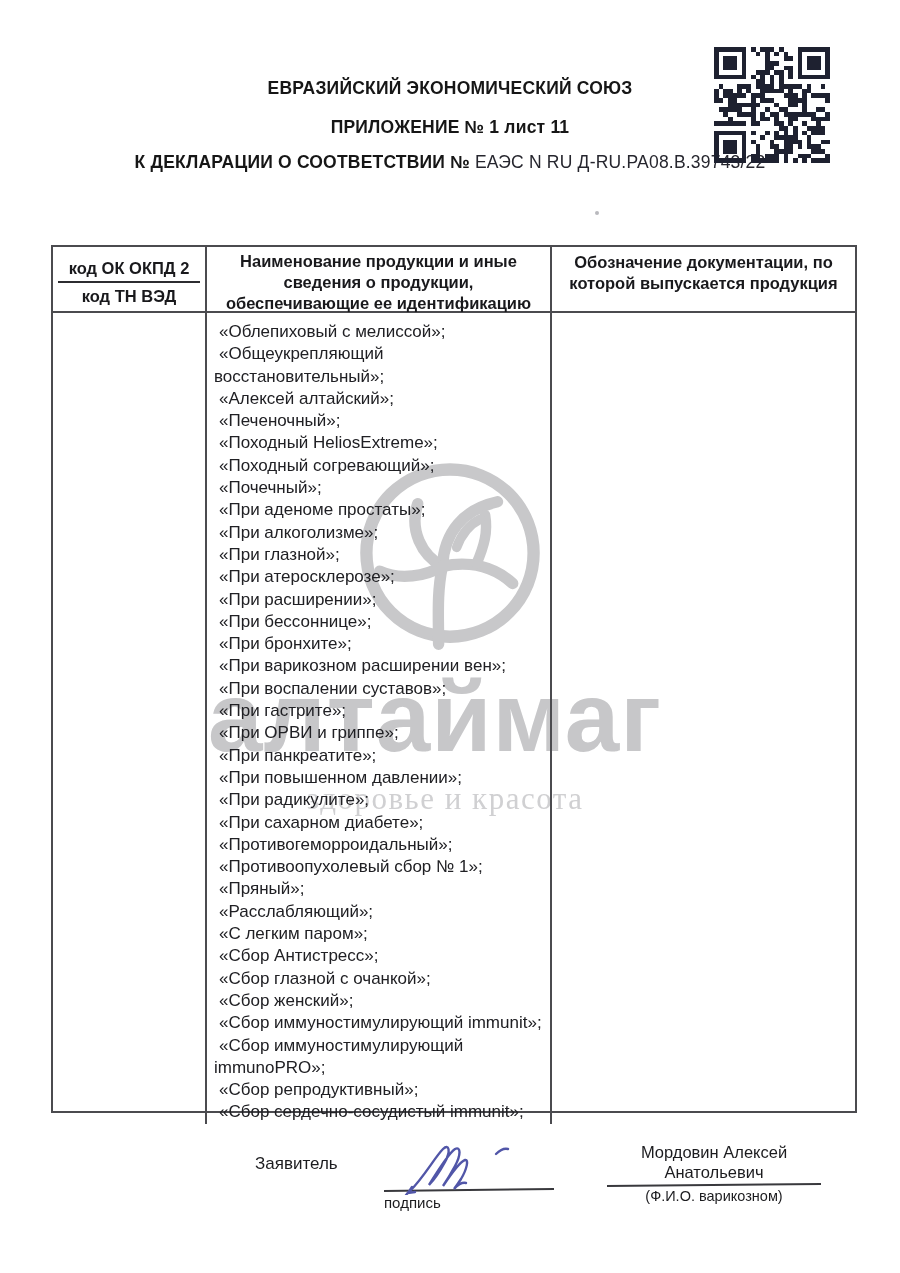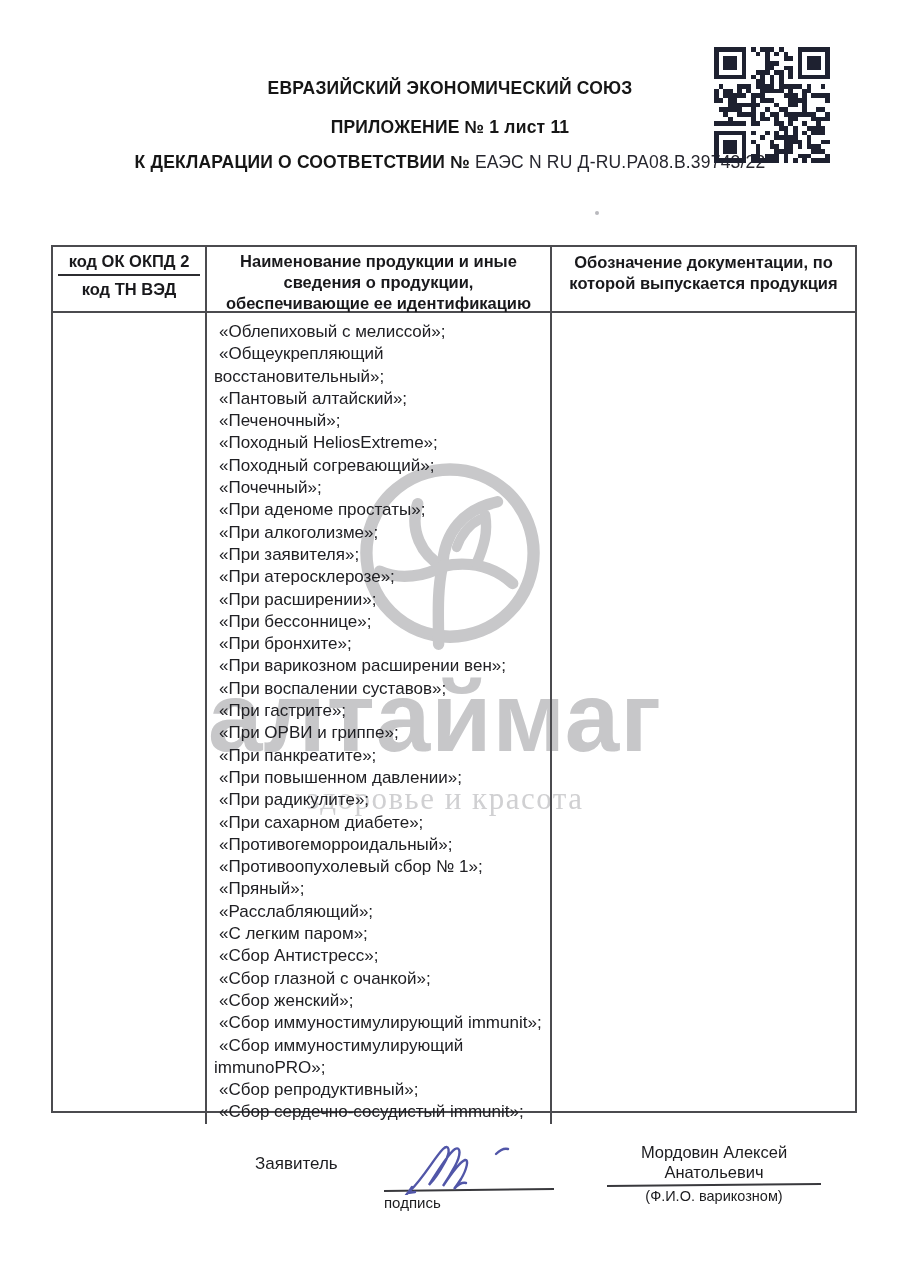--- a/index.html
+++ b/index.html
@@ -31,21 +31,21 @@
   
   .doc-table{
     position:absolute;left:51px;top:245px;width:806px;height:868px;z-index:1;
     border:2px solid #4b4b4f;box-sizing:border-box;
     display:grid;grid-template-columns:154px 345px 1fr;grid-template-rows:66px 1fr;
   }
   .cell{box-sizing:border-box;border-right:2px solid #4b4b4f;background:transparent;}
   .cell:nth-child(3n){border-right:none;}
   .head{border-bottom:2px solid #4b4b4f;font-weight:bold;font-size:16.5px;
         text-align:center;color:#19191c;}
-  .head-col1{padding-top:5px;}
+  .head-col1{padding-top:12px;}
   .head-col1 .frac-top{display:inline-block;padding:0 2px 3px 2px;}
   .head-col1 .frac-rule{margin:0 5px;border-top:2px solid #2c2c30;}
   .head-col1 .frac-bottom{display:inline-block;padding-top:4px;}
   .head-col2{padding:4px 10px 0 10px;line-height:21px;}
   .head-col3{padding:5px 14px 0 14px;line-height:21px;}
   .body-col2{padding:0;}
   .product-list{list-style:none;margin:0;padding:8px 4px 0 7px;
     font-size:17px;line-height:22.3px;color:#202024;}
   .product-list li{text-indent:5px;}
   
@@ -425,28 +425,28 @@
       <div class="frac-bottom">код ТН ВЭД</div>
     </div>
     <div class="cell head head-col2">Наименование продукции и иные сведения о продукции, обеспечивающие ее идентификацию</div>
     <div class="cell head head-col3">Обозначение документации, по которой выпускается продукция</div>
 
     <div class="cell"></div>
     <div class="cell body-col2">
       <ul class="product-list">
           <li>«Облепиховый с мелиссой»;</li>
           <li>«Общеукрепляющий восстановительный»;</li>
-          <li>«Пантовый алтайский»;</li>
+          <li>«Алексей алтайский»;</li>
           <li>«Печеночный»;</li>
           <li>«Походный HeliosExtreme»;</li>
           <li>«Походный согревающий»;</li>
           <li>«Почечный»;</li>
           <li>«При аденоме простаты»;</li>
           <li>«При алкоголизме»;</li>
-          <li>«При заявителя»;</li>
+          <li>«При глазной»;</li>
           <li>«При атеросклерозе»;</li>
           <li>«При расширении»;</li>
           <li>«При бессоннице»;</li>
           <li>«При бронхите»;</li>
           <li>«При варикозном расширении вен»;</li>
           <li>«При воспалении суставов»;</li>
           <li>«При гастрите»;</li>
           <li>«При ОРВИ и гриппе»;</li>
           <li>«При панкреатите»;</li>
           <li>«При повышенном давлении»;</li>

